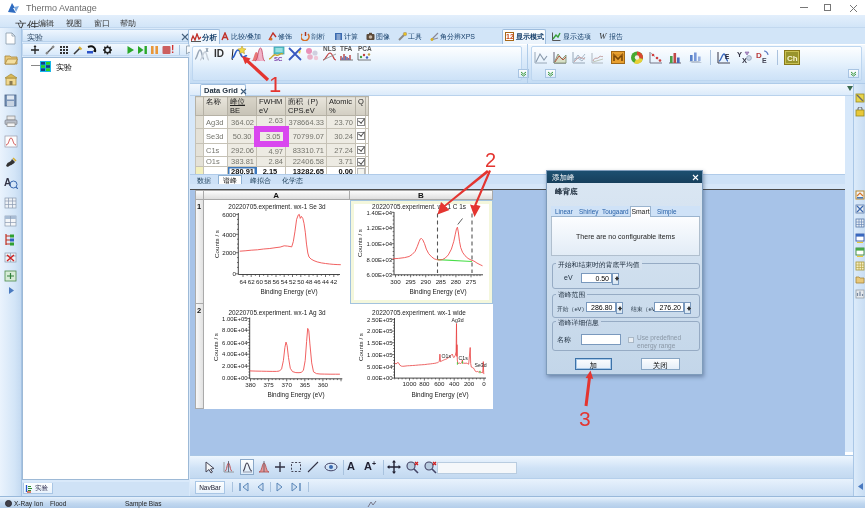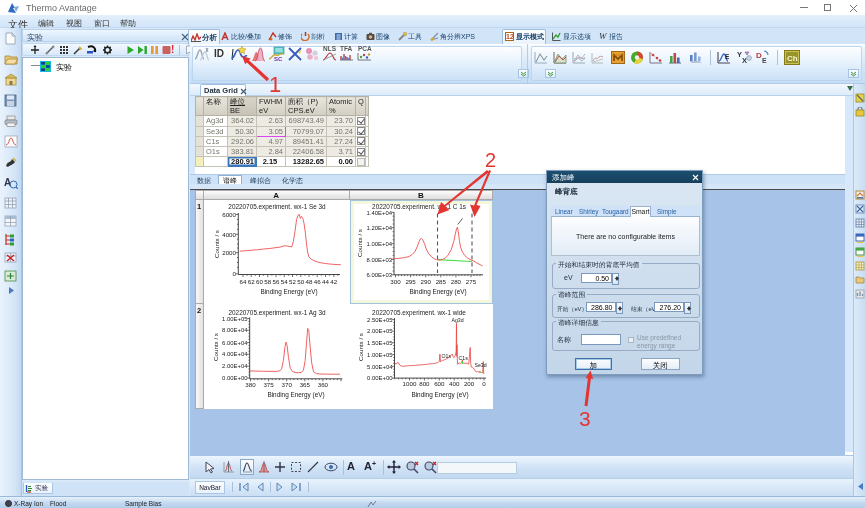--- a/index.html
+++ b/index.html
@@ -25,21 +25,21 @@
   </svg>
   <div class="abs" style="left:26px;top:3px;font-size:9px;color:#6b6b6b;">Thermo Avantage</div>
   <div class="abs" style="left:800px;top:7px;width:8px;height:2px;border-top:1px solid #777;"></div>
   <div class="abs" style="left:824px;top:4px;width:7px;height:7px;border:1px solid #777;"></div>
   <svg class="abs" style="left:849px;top:4px;" width="9" height="9" viewBox="0 0 9 9">
       <path d="M1 1 L8 8 M8 1 L1 8" stroke="#777" stroke-width="1"></path>
     </svg>
 </div>
 
 <div class="abs" style="left:0;top:15px;width:865px;height:13px;background:linear-gradient(#e3effc,#d2e5f8);border-bottom:1px solid #c2d8ef;">
-  <span class="abs" style="left:8px;top:2.5px;font-size:10px;color:#333;">文件</span>
+  <span class="abs" style="left:15px;top:2.5px;font-size:12px;color:#333;">文件</span>
     <span class="abs" style="left:38px;top:2.5px;font-size:8px;color:#333;">编辑</span>
     <span class="abs" style="left:66px;top:2.5px;font-size:8px;color:#333;">视图</span>
     <span class="abs" style="left:94px;top:2.5px;font-size:8px;color:#333;">窗口</span>
     <span class="abs" style="left:120px;top:2.5px;font-size:8px;color:#333;">帮助</span>
 </div>
 
 <div class="abs" id="leftstrip" style="left:0;top:28px;width:22px;height:468px;background:linear-gradient(90deg,#eaf3fd,#d3e5f7 70%,#c4daf1);border-right:1px solid #a6c4e4;">
   <svg class="abs" style="left:4px;top:4px" width="13" height="13" viewBox="0 0 13 13">
       <path d="M2 1 h6 l3 3 v8 h-9 Z" fill="#fdfdfd" stroke="#8899aa" stroke-width="0.8"></path>
       <path d="M8 1 v3 h3" fill="none" stroke="#8899aa" stroke-width="0.8"></path>
@@ -440,41 +440,41 @@
  <td style="border:1px solid #b5b1a5;background:linear-gradient(#e8e5dc,#d2cec2);color:#222;padding-left:2px;vertical-align:top;">面积（P)<br>CPS.eV</td>
  <td style="border:1px solid #b5b1a5;background:linear-gradient(#e8e5dc,#d2cec2);color:#222;padding-left:2px;vertical-align:top;">Atomic<br>%</td>
  <td style="border:1px solid #b5b1a5;background:linear-gradient(#e8e5dc,#d2cec2);color:#222;padding-left:2px;vertical-align:top;">Q</td>
  <td style="border:1px solid #b5b1a5;background:linear-gradient(#e8e5dc,#d2cec2);"></td>
 </tr>
 <tr style="height:9.2px;">
  <td style="border:1px solid #c6c2b6;background:#e4e1d7;"></td>
  <td style="border:1px solid #c6c2b6;background:#fff;padding-left:2px;">Ag3d</td>
  <td style="border:1px solid #c6c2b6;background:#edebe3;text-align:right;padding-right:2px;">364.02</td>
  <td style="border:1px solid #c6c2b6;background:#edebe3;text-align:right;padding-right:2px;">2.63</td>
- <td style="border:1px solid #c6c2b6;background:#edebe3;text-align:right;padding-right:2px;">698743.49</td>
+ <td style="border:1px solid #c6c2b6;background:#edebe3;text-align:right;padding-right:2px;">378664.33</td>
  <td style="border:1px solid #c6c2b6;background:#edebe3;text-align:right;padding-right:2px;">23.70</td>
  <td class="cbcell" style="border:1px solid #c6c2b6;background:#fff;"></td>
  <td style="border:1px solid #c6c2b6;background:#fff;"></td>
 </tr>
 <tr style="height:9.2px;">
  <td style="border:1px solid #c6c2b6;background:#e4e1d7;"></td>
  <td style="border:1px solid #c6c2b6;background:#fff;padding-left:2px;">Se3d</td>
  <td style="border:1px solid #c6c2b6;background:#edebe3;text-align:right;padding-right:2px;">50.30</td>
- <td style="border:1px solid #d946ef;background:#edebe3;text-align:right;padding-right:2px;">3.05</td>
+ <td style="border:6px solid #d946ef;background:#edebe3;text-align:right;padding-right:2px;">3.05</td>
  <td style="border:1px solid #c6c2b6;background:#edebe3;text-align:right;padding-right:2px;">70799.07</td>
  <td style="border:1px solid #c6c2b6;background:#edebe3;text-align:right;padding-right:2px;">30.24</td>
  <td class="cbcell" style="border:1px solid #c6c2b6;background:#fff;"></td>
  <td style="border:1px solid #c6c2b6;background:#fff;"></td>
 </tr>
 <tr style="height:9.2px;">
  <td style="border:1px solid #c6c2b6;background:#e4e1d7;"></td>
  <td style="border:1px solid #c6c2b6;background:#fff;padding-left:2px;">C1s</td>
  <td style="border:1px solid #c6c2b6;background:#edebe3;text-align:right;padding-right:2px;">292.06</td>
  <td style="border:1px solid #c6c2b6;background:#edebe3;text-align:right;padding-right:2px;">4.97</td>
- <td style="border:1px solid #c6c2b6;background:#edebe3;text-align:right;padding-right:2px;">89451.41</td>
+ <td style="border:1px solid #c6c2b6;background:#edebe3;text-align:right;padding-right:2px;">83310.71</td>
  <td style="border:1px solid #c6c2b6;background:#edebe3;text-align:right;padding-right:2px;">27.24</td>
  <td class="cbcell" style="border:1px solid #c6c2b6;background:#fff;"></td>
  <td style="border:1px solid #c6c2b6;background:#fff;"></td>
 </tr>
 <tr style="height:9.2px;">
  <td style="border:1px solid #c6c2b6;background:#e4e1d7;"></td>
  <td style="border:1px solid #c6c2b6;background:#fff;padding-left:2px;">O1s</td>
  <td style="border:1px solid #c6c2b6;background:#edebe3;text-align:right;padding-right:2px;">383.81</td>
  <td style="border:1px solid #c6c2b6;background:#edebe3;text-align:right;padding-right:2px;">2.84</td>
  <td style="border:1px solid #c6c2b6;background:#edebe3;text-align:right;padding-right:2px;">22406.58</td>

